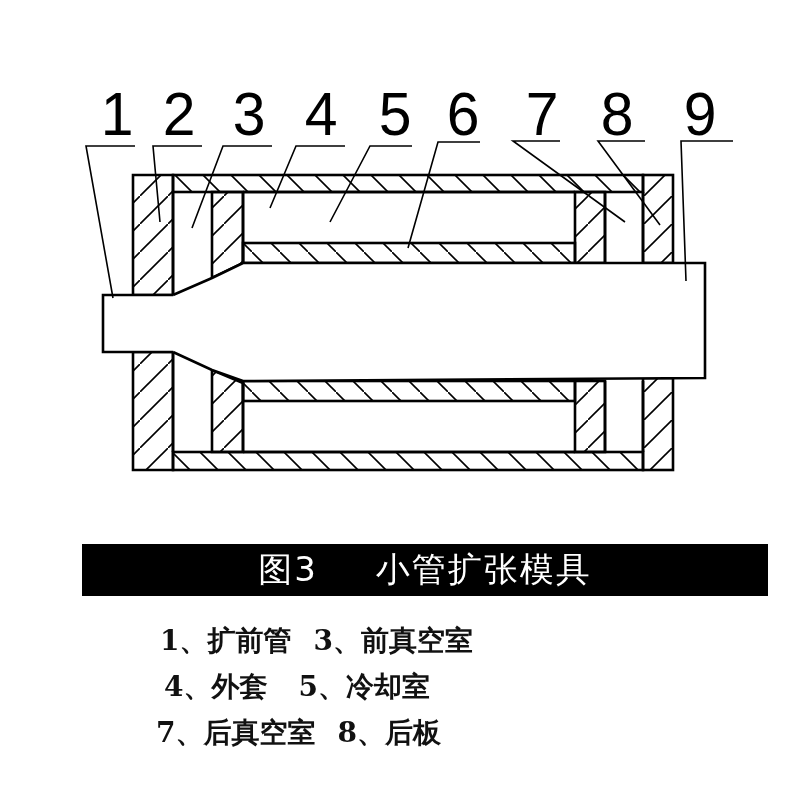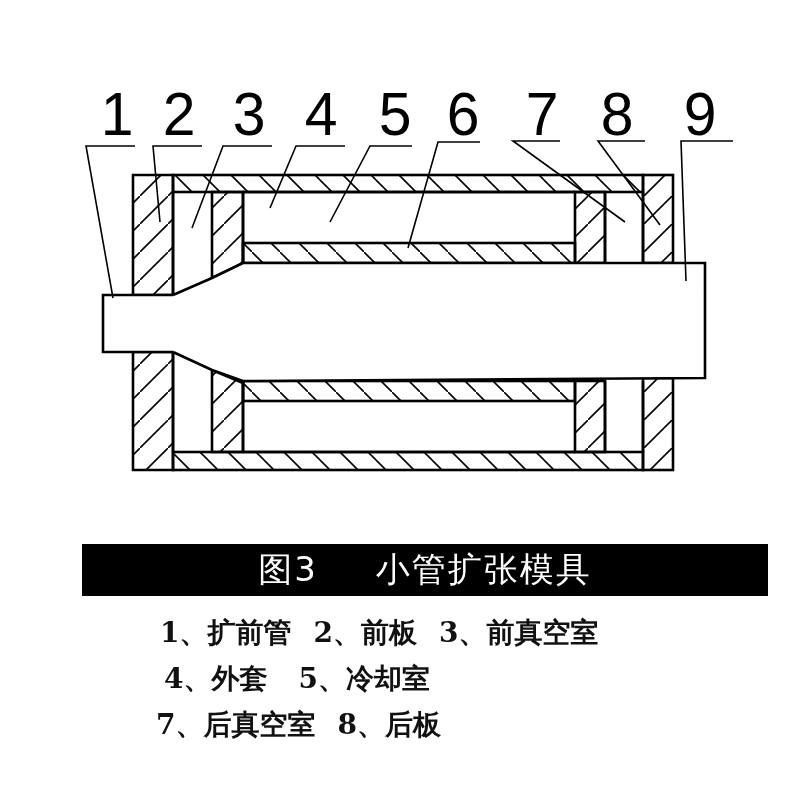--- a/index.html
+++ b/index.html
@@ -7,21 +7,21 @@
          font-family: "DejaVu Serif", "Liberation Serif", serif; }
   #diagram { position: absolute; left: 0; top: 0; }
   .num { position: absolute; font-family: "Liberation Sans", "DejaVu Sans", sans-serif;
          font-size: 62px; font-weight: 100; color: #000; line-height: 1;
          -webkit-text-stroke: 0px; transform: scaleX(0.95); }
   .caption-bar { position: absolute; left: 82px; top: 544px; width: 686px; height: 52px;
                  background: #000; color: #fff; display: flex; align-items: center; justify-content: center;
                  font-family: "DejaVu Sans", sans-serif; font-size: 34px; letter-spacing: 2px; gap: 32px; }
   .caption-bar .fig { margin-right: 26px; }
   .legend { position: absolute; left: 150px; top: 614px; width: 520px; }
-  .legend-row { height: 46px; display: flex; align-items: flex-start; font-family: "DejaVu Serif", serif;
+  .legend-row { height: 46px; display: flex; align-items: flex-end; font-family: "DejaVu Serif", serif;
                 font-size: 28px; font-weight: bold; color: #111; white-space: nowrap; }
   .legend-item { margin-right: 22px; }
 </style>
 </head>
 <body>
 
 <svg id="diagram" width="799" height="540" viewBox="0 0 799 540" xmlns="http://www.w3.org/2000/svg">
   <defs>
     <pattern id="hatchR" patternUnits="userSpaceOnUse" width="28" height="28" patternTransform="rotate(0)">
       <line x1="0" y1="28" x2="28" y2="0" stroke="#000" stroke-width="1.6"></line>
@@ -108,21 +108,20 @@
 <div class="num" style="left:683px;top:83px;">9</div>
 
 <div class="caption-bar">
   <span class="fig">图3</span>
   <span>小管扩张模具</span>
 </div>
 
 <div class="legend">
   <div class="legend-row" style="padding-left:10px;">
     <span class="legend-item"><span>1、</span><span>扩前管</span></span>
-    <span class="legend-item"><span>2、</span><span>前板</span></span>
     <span class="legend-item"><span>3、</span><span>前真空室</span></span>
   </div>
   <div class="legend-row" style="padding-left:14px;gap:9px;">
     <span class="legend-item"><span>4、</span><span>外套</span></span>
     <span class="legend-item"><span>5、</span><span>冷却室</span></span>
   </div>
   <div class="legend-row" style="padding-left:6px;">
     <span class="legend-item"><span>7、</span><span>后真空室</span></span>
     <span class="legend-item"><span>8、</span><span>后板</span></span>
   </div>

